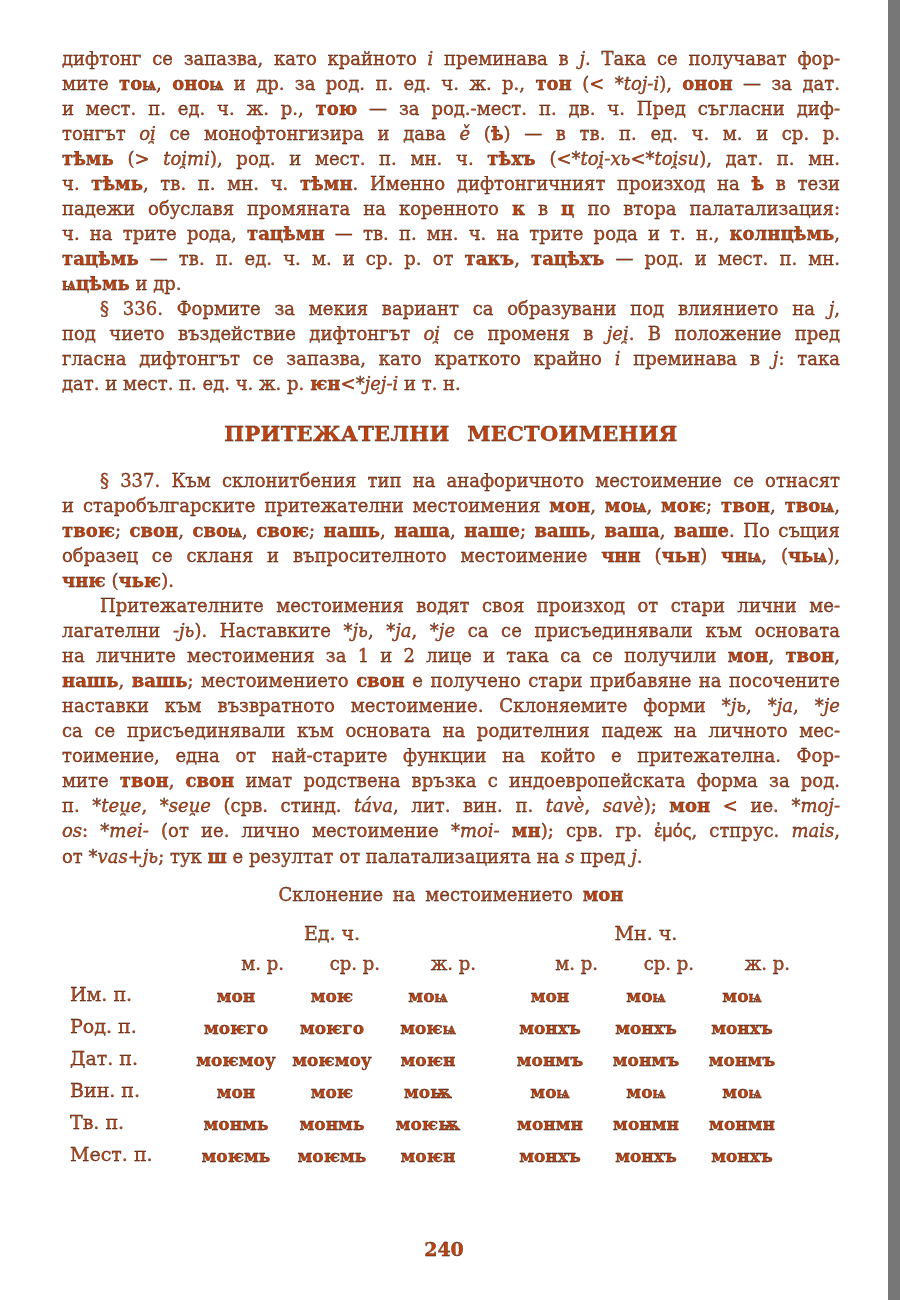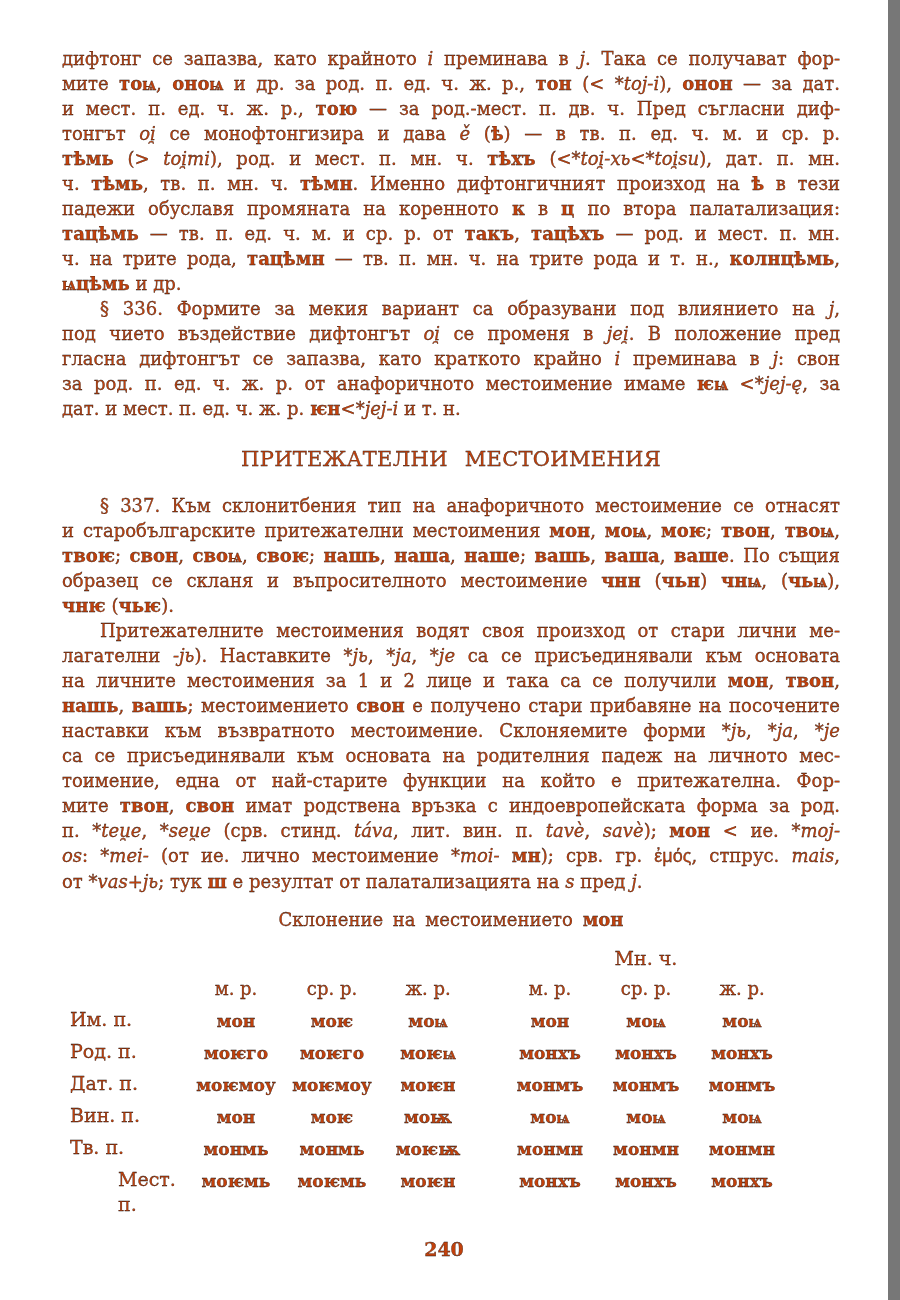--- a/index.html
+++ b/index.html
@@ -22,39 +22,39 @@
     text-align-last:justify;
   }
   .line.last{text-align-last:left;}
   .line.indent{text-indent:38px;}
   .pl{}
   .ocs{font-weight:700;font-family:"DejaVu Serif",serif;}
   .lat{font-style:italic;font-family:"DejaVu Serif",serif;}
   .grk{font-family:Liberation Sans, sans-serif;}
   .heading{
     text-align:left;text-align-last:center;
-    font-weight:400;font-size:21px;line-height:28px;
+    font-weight:700;font-size:21px;line-height:28px;
     letter-spacing:0.3px;word-spacing:10px;
     margin:24px 0 20px 0;
   }
   .caption{
     text-align:center;text-align-last:center;
     font-size:18px;line-height:24px;
     word-spacing:4px;
     margin:14px 0 12px 0;
   }
   .tbl{
     display:grid;
     grid-template-columns:118px 96px 96px 96px 26px 96px 96px 96px;
     margin-left:8px;
   }
   .tbl .gh{grid-row:1;text-align:center;font-size:19px;padding:2px 0 5px 0;}
   .tbl .gh.g1{grid-column:2 / span 3;}
   .tbl .gh.g2{grid-column:6 / span 3;}
-  .tbl .ch{text-align:center;font-size:18px;padding:0 0 4px 0;}
+  .tbl .ch{text-align:right;font-size:18px;padding:0 0 4px 0;}
   .tbl .rl{text-align:left;font-size:19px;padding:2px 0;}
   .tbl .fc{text-align:center;font-size:17px;font-weight:700;padding:3.5px 0;}
   .pageno{
     position:absolute;left:0;right:0;bottom:40px;
     text-align:center;font-weight:700;font-size:19px;
     -webkit-text-stroke:0.3px #1a1a1a;
   }
 </style>
 </head>
 <body>
@@ -62,29 +62,28 @@
 <div class="page">
   <div class="column">
       <div class="para">
         <div class="line"><span class="pl">дифтонг се запазва, като крайното </span><span class="lat">i</span><span class="pl"> преминава в </span><span class="lat">j</span><span class="pl">. Така се получават фор-</span></div>
         <div class="line"><span class="pl">мите </span><span class="ocs">тоѩ</span><span class="pl">, </span><span class="ocs">оноѩ</span><span class="pl"> и др. за род. п. ед. ч. ж. р., </span><span class="ocs">тон</span><span class="pl"> (&lt; </span><span class="lat">*toj-i</span><span class="pl">), </span><span class="ocs">онон</span><span class="pl"> — за дат.</span></div>
         <div class="line"><span class="pl">и мест. п. ед. ч. ж. р., </span><span class="ocs">тою</span><span class="pl"> — за род.-мест. п. дв. ч. Пред съгласни диф-</span></div>
         <div class="line"><span class="pl">тонгът </span><span class="lat">oi̯</span><span class="pl"> се монофтонгизира и дава </span><span class="lat">ě</span><span class="pl"> (</span><span class="ocs">ѣ</span><span class="pl">) — в тв. п. ед. ч. м. и ср. р.</span></div>
         <div class="line"><span class="ocs">тѣмь</span><span class="pl"> (&gt; </span><span class="lat">toi̯mi</span><span class="pl">), род. и мест. п. мн. ч. </span><span class="ocs">тѣхъ</span><span class="pl"> (&lt;</span><span class="lat">*toi̯-хь</span><span class="pl">&lt;</span><span class="lat">*toi̯su</span><span class="pl">), дат. п. мн.</span></div>
         <div class="line"><span class="pl">ч. </span><span class="ocs">тѣмь</span><span class="pl">, тв. п. мн. ч. </span><span class="ocs">тѣмн</span><span class="pl">. Именно дифтонгичният произход на </span><span class="ocs">ѣ</span><span class="pl"> в тези</span></div>
         <div class="line"><span class="pl">падежи обуславя промяната на коренното </span><span class="ocs">к</span><span class="pl"> в </span><span class="ocs">ц</span><span class="pl"> по втора палатализация:</span></div>
+        <div class="line"><span class="pl">ч. на трите рода, </span><span class="ocs">тацѣмн</span><span class="pl"> — тв. п. мн. ч. на трите рода и т. н., </span><span class="ocs">колнцѣмь</span><span class="pl">,</span></div>
         <div class="line"><span class="ocs">тацѣмь</span><span class="pl"> — тв. п. ед. ч. м. и ср. р. от </span><span class="ocs">такъ</span><span class="pl">, </span><span class="ocs">тацѣхъ</span><span class="pl"> — род. и мест. п. мн.</span></div>
-        <div class="line"><span class="pl">ч. на трите рода, </span><span class="ocs">тацѣмн</span><span class="pl"> — тв. п. мн. ч. на трите рода и т. н., </span><span class="ocs">колнцѣмь</span><span class="pl">,</span></div>
         <div class="line last"><span class="ocs">ѩцѣмь</span><span class="pl"> и др.</span></div>
       </div>
       <div class="para">
         <div class="line indent"><span class="pl">§ 336. Формите за мекия вариант са образувани под влиянието на </span><span class="lat">j</span><span class="pl">,</span></div>
         <div class="line"><span class="pl">под чието въздействие дифтонгът </span><span class="lat">oi̯</span><span class="pl"> се променя в </span><span class="lat">jei̯</span><span class="pl">. В положение пред</span></div>
-        <div class="line"><span class="pl">гласна дифтонгът се запазва, като краткото крайно </span><span class="lat">i</span><span class="pl"> преминава в </span><span class="lat">j</span><span class="pl">: свон</span></div>
-        <div class="line"><span class="pl">за род. п. ед. ч. ж. р. от анафоричното местоимение имаме </span><span class="ocs">ѥѩ</span><span class="pl"> &lt;</span><span class="lat">*jej-ę</span><span class="pl">, за</span></div>
+        <div class="line"><span class="pl">гласна дифтонгът се запазва, като краткото крайно </span><span class="lat">i</span><span class="pl"> преминава в </span><span class="lat">j</span><span class="pl">: така</span></div>
         <div class="line last"><span class="pl">дат. и мест. п. ед. ч. ж. р. </span><span class="ocs">ѥн</span><span class="pl">&lt;</span><span class="lat">*jej-i</span><span class="pl"> и т. н.</span></div>
       </div>
       <div class="heading">ПРИТЕЖАТЕЛНИ МЕСТОИМЕНИЯ</div>
       <div class="para">
         <div class="line indent"><span class="pl">§ 337. Към склонитбения тип на анафоричното местоимение се отнасят</span></div>
         <div class="line"><span class="pl">и старобългарските притежателни местоимения </span><span class="ocs">мон</span><span class="pl">, </span><span class="ocs">моѩ</span><span class="pl">, </span><span class="ocs">моѥ</span><span class="pl">; </span><span class="ocs">твон</span><span class="pl">, </span><span class="ocs">твоѩ</span><span class="pl">,</span></div>
         <div class="line"><span class="ocs">твоѥ</span><span class="pl">; </span><span class="ocs">свон</span><span class="pl">, </span><span class="ocs">своѩ</span><span class="pl">, </span><span class="ocs">своѥ</span><span class="pl">; </span><span class="ocs">нашь</span><span class="pl">, </span><span class="ocs">наша</span><span class="pl">, </span><span class="ocs">наше</span><span class="pl">; </span><span class="ocs">вашь</span><span class="pl">, </span><span class="ocs">ваша</span><span class="pl">, </span><span class="ocs">ваше</span><span class="pl">. По същия</span></div>
         <div class="line"><span class="pl">образец се скланя и въпросителното местоимение </span><span class="ocs">чнн</span><span class="pl"> (</span><span class="ocs">чьн</span><span class="pl">) </span><span class="ocs">чнѩ</span><span class="pl">, (</span><span class="ocs">чьѩ</span><span class="pl">),</span></div>
         <div class="line last"><span class="ocs">чнѥ</span><span class="pl"> (</span><span class="ocs">чьѥ</span><span class="pl">).</span></div>
       </div>
@@ -96,20 +95,21 @@
         <div class="line"><span class="pl">наставки към възвратното местоимение. Склоняемите форми </span><span class="lat">*jь</span><span class="pl">, </span><span class="lat">*ja</span><span class="pl">, </span><span class="lat">*je</span></div>
         <div class="line"><span class="pl">са се присъединявали към основата на родителния падеж на личното мес-</span></div>
         <div class="line"><span class="pl">тоимение, една от най-старите функции на който е притежателна. Фор-</span></div>
         <div class="line"><span class="pl">мите </span><span class="ocs">твон</span><span class="pl">, </span><span class="ocs">свон</span><span class="pl"> имат родствена връзка с индоевропейската форма за род.</span></div>
         <div class="line"><span class="pl">п. </span><span class="lat">*teu̯e</span><span class="pl">, </span><span class="lat">*seu̯e</span><span class="pl"> (срв. стинд. </span><span class="lat">táva</span><span class="pl">, лит. вин. п. </span><span class="lat">tavè</span><span class="pl">, </span><span class="lat">savè</span><span class="pl">); </span><span class="ocs">мон</span><span class="pl"> &lt; ие. </span><span class="lat">*moj-</span></div>
         <div class="line"><span class="lat">os</span><span class="pl">: </span><span class="lat">*mei-</span><span class="pl"> (от ие. лично местоимение </span><span class="lat">*moi-</span><span class="pl"> </span><span class="ocs">мн</span><span class="pl">); срв. гр. </span><span class="grk">ἐμός</span><span class="pl">, стпрус. </span><span class="lat">mais</span><span class="pl">,</span></div>
         <div class="line last"><span class="pl">от </span><span class="lat">*vas+jь</span><span class="pl">; тук </span><span class="ocs">ш</span><span class="pl"> е резултат от палатализацията на </span><span class="lat">s</span><span class="pl"> пред </span><span class="lat">j</span><span class="pl">.</span></div>
       </div>
       <div class="caption"><span class="pl">Склонение на местоимението </span><span class="ocs">мон</span></div>
       <div class="tbl">
+        <div class="gh g1">Ед. ч.</div>
         <div class="gh g2">Мн. ч.</div>
         <div style="grid-area: 2 / 1;"></div>
         <div class="ch" style="grid-area: 2 / 2;">м. р.</div>
         <div class="ch" style="grid-area: 2 / 3;">ср. р.</div>
         <div class="ch" style="grid-area: 2 / 4;">ж. р.</div>
         <div class="ch" style="grid-area: 2 / 6;">м. р.</div>
         <div class="ch" style="grid-area: 2 / 7;">ср. р.</div>
         <div class="ch" style="grid-area: 2 / 8;">ж. р.</div>
         <div class="rl" style="grid-area: 3 / 1;">Им. п.</div>
         <div class="fc ocs" style="grid-area: 3 / 2;">мон</div>
@@ -139,21 +139,21 @@
         <div class="fc ocs" style="grid-area: 6 / 6;">моѩ</div>
         <div class="fc ocs" style="grid-area: 6 / 7;">моѩ</div>
         <div class="fc ocs" style="grid-area: 6 / 8;">моѩ</div>
         <div class="rl" style="grid-area: 7 / 1;">Тв. п.</div>
         <div class="fc ocs" style="grid-area: 7 / 2;">монмь</div>
         <div class="fc ocs" style="grid-area: 7 / 3;">монмь</div>
         <div class="fc ocs" style="grid-area: 7 / 4;">моѥѭ</div>
         <div class="fc ocs" style="grid-area: 7 / 6;">монмн</div>
         <div class="fc ocs" style="grid-area: 7 / 7;">монмн</div>
         <div class="fc ocs" style="grid-area: 7 / 8;">монмн</div>
-        <div class="rl" style="grid-area: 8 / 1; margin-left: 48px;">Мест. п.</div>
+        <div class="rl" style="grid-area: 8 / 1;">Мест. п.</div>
         <div class="fc ocs" style="grid-area: 8 / 2;">моѥмь</div>
         <div class="fc ocs" style="grid-area: 8 / 3;">моѥмь</div>
         <div class="fc ocs" style="grid-area: 8 / 4;">моѥн</div>
         <div class="fc ocs" style="grid-area: 8 / 6;">монхъ</div>
         <div class="fc ocs" style="grid-area: 8 / 7;">монхъ</div>
         <div class="fc ocs" style="grid-area: 8 / 8;">монхъ</div>
       </div>
     </div>
   <div class="pageno">240</div>
 </div>

